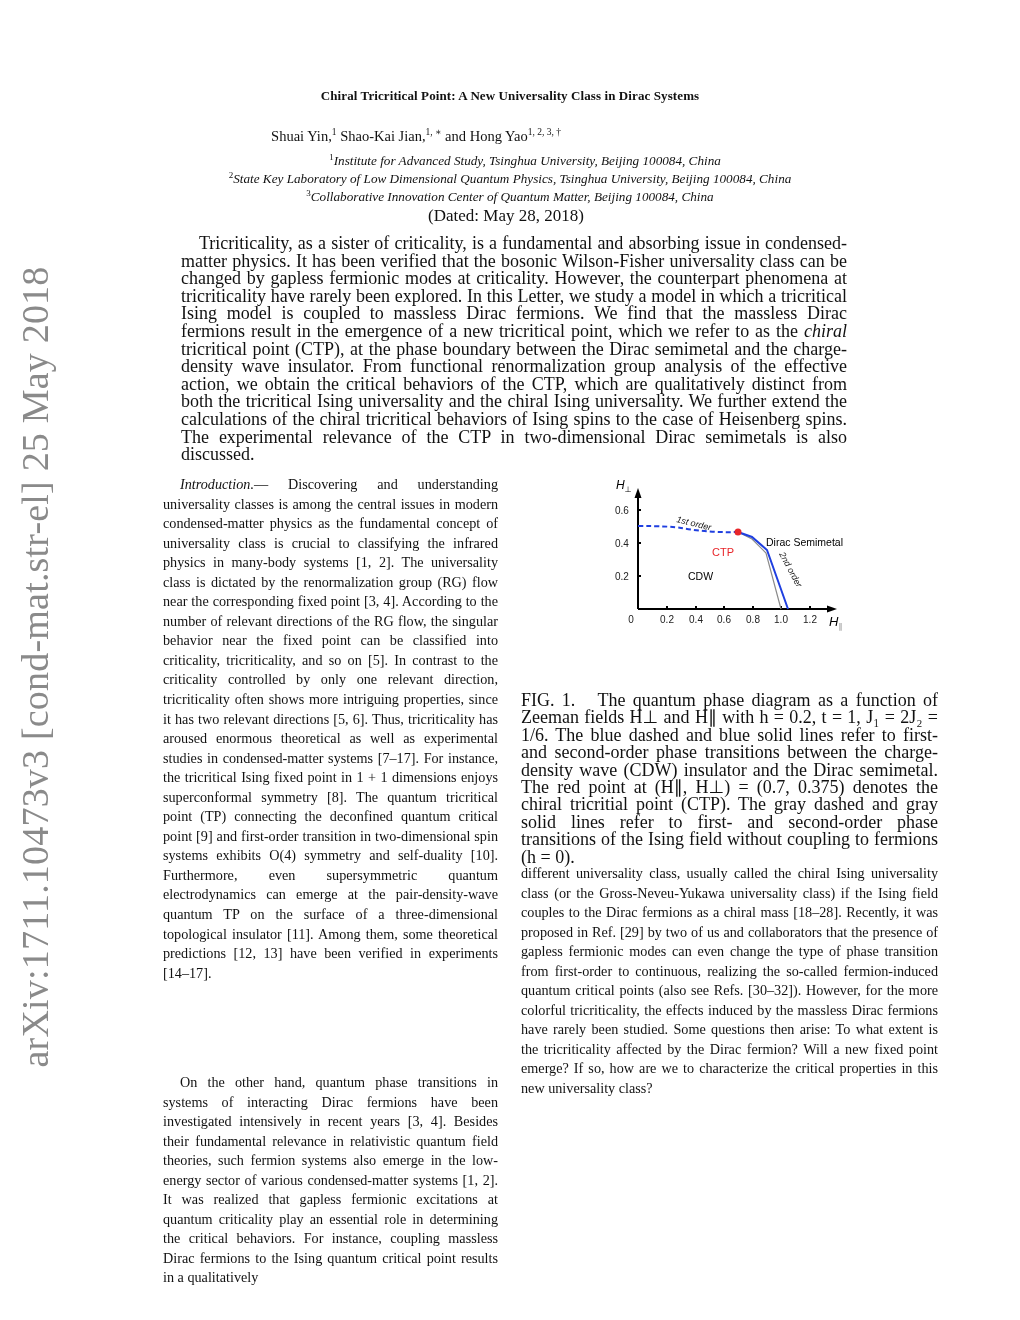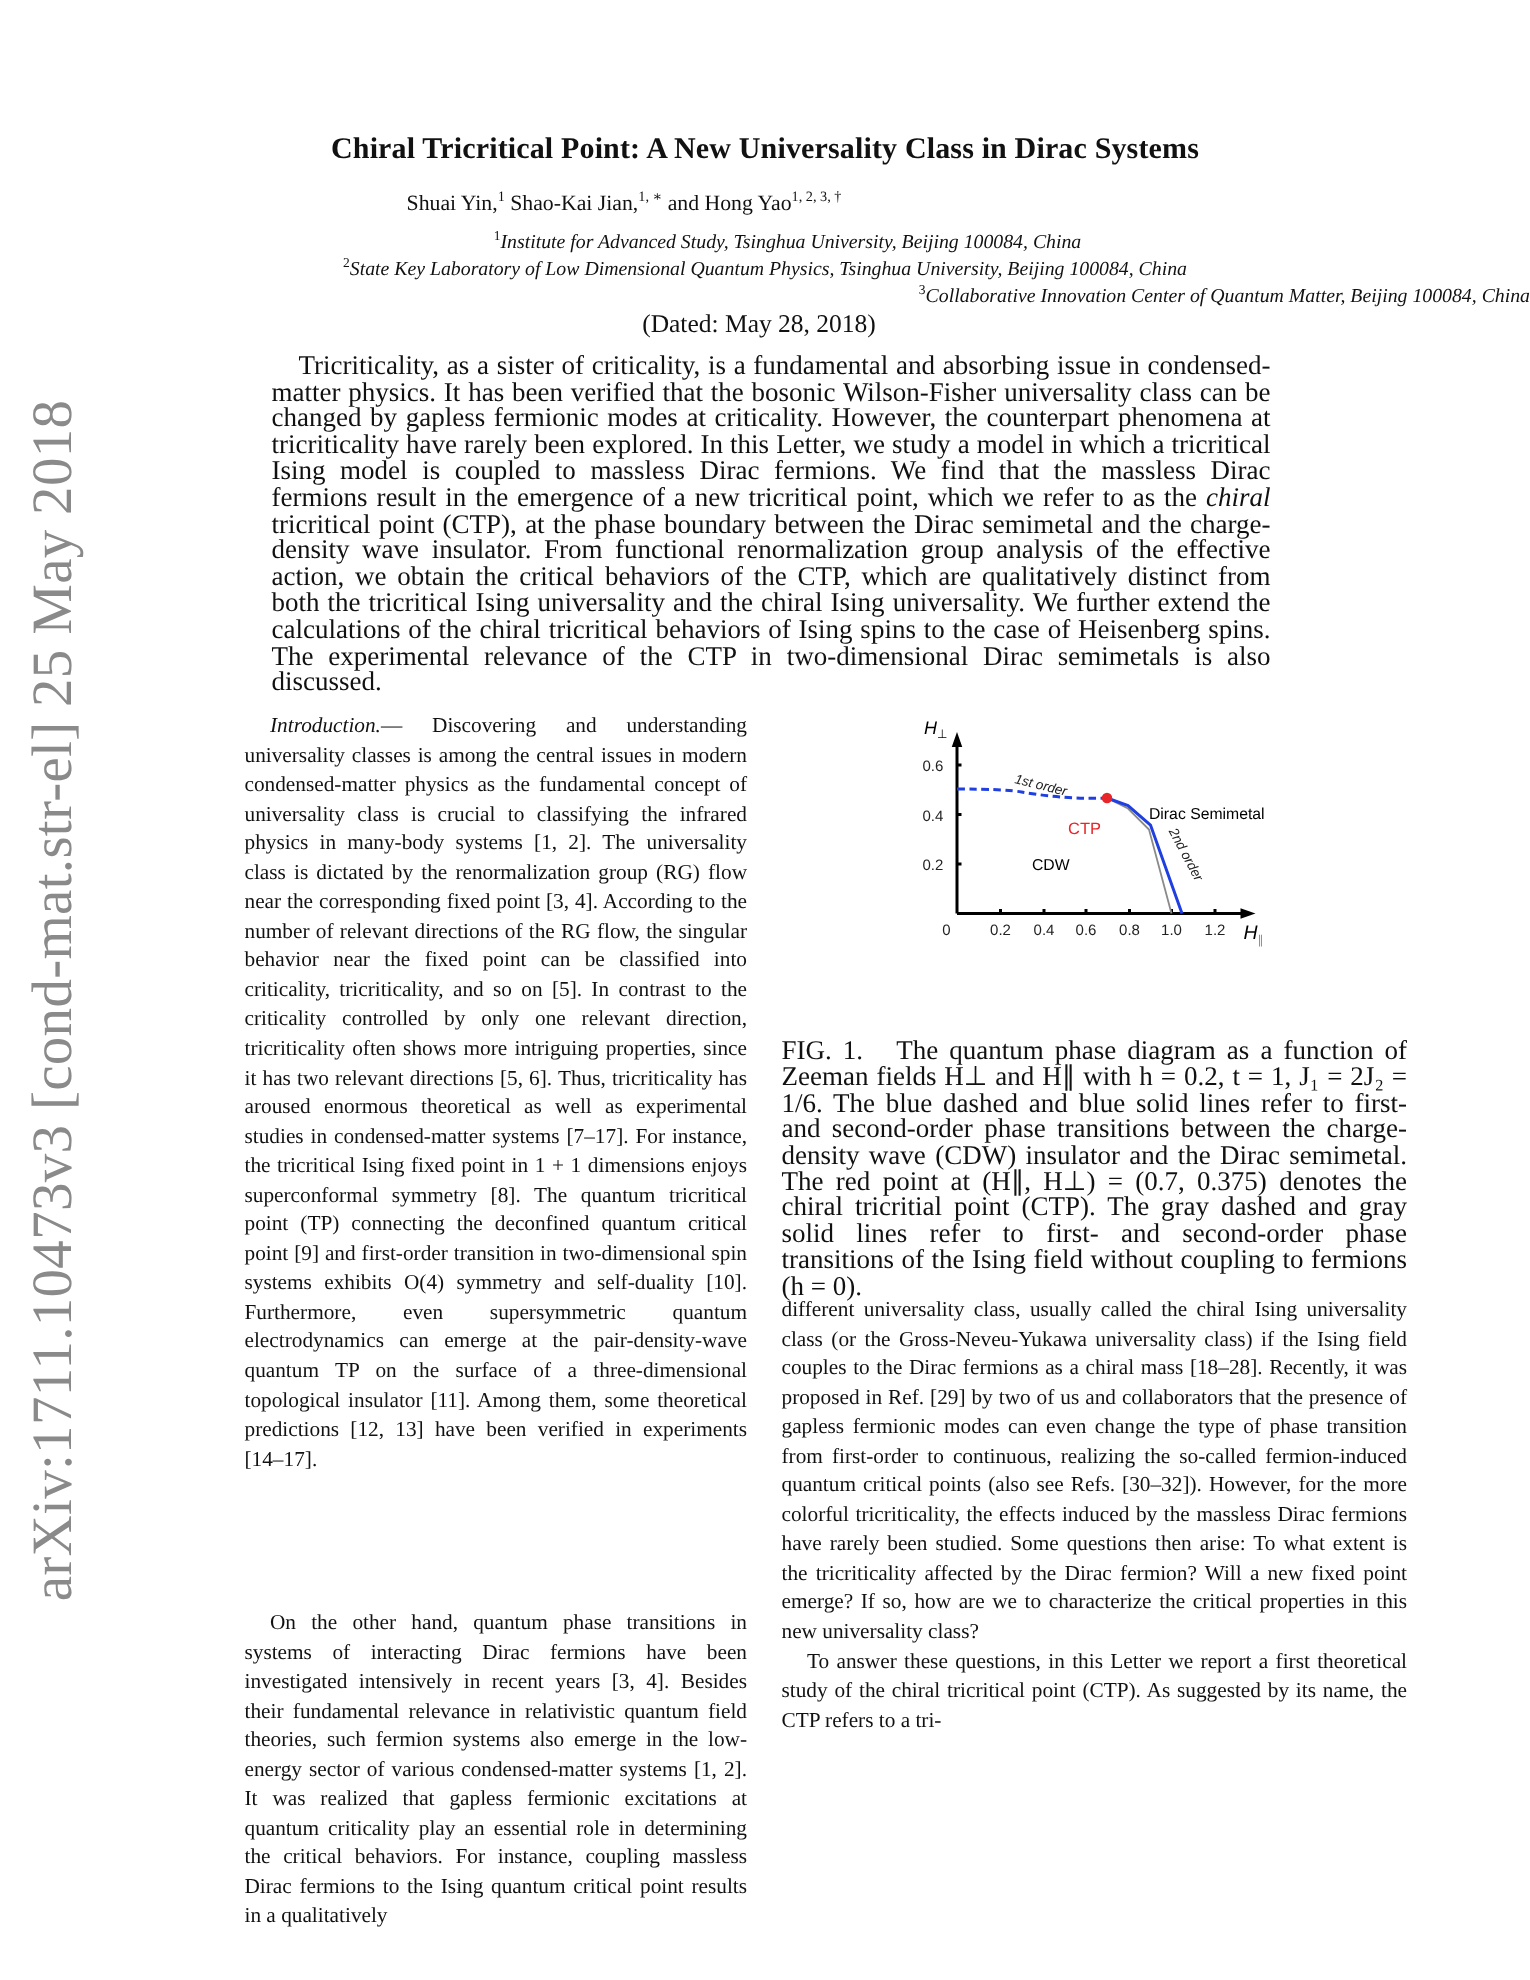--- a/index.html
+++ b/index.html
@@ -1,19 +1,19 @@
 <!DOCTYPE html>
 <html><head>
 <meta charset="utf-8">
 <style>
   html, body { margin:0; padding:0; background:#ffffff; }
   body { width:1020px; height:1320px; position:relative; overflow:hidden;
          font-family:"Liberation Serif","DejaVu Serif",serif; color:#111; }
   .abs { position:absolute; }
-  .title { left:0; width:1020px; top:88px; text-align:center; font-size:20px; font-weight:bold; letter-spacing:0.1px; }
+  .title { left:0; width:1020px; top:88px; text-align:center; font-size:13px; font-weight:bold; letter-spacing:0.1px; }
   .authors { left:0; width:832px; top:126px; text-align:center; font-size:14.5px; }
   .authors sup { font-size:9.5px; }
   .affil { left:0; width:1020px; text-align:center; font-size:13.2px; font-style:italic; }
   .affil sup { font-size:9px; font-style:normal; }
   .dated { left:0; width:1012px; top:206px; text-align:center; font-size:17px; }
   .abstract { left:181px; width:666px; top:235px; font-size:18px; line-height:17.6px; text-align:justify; text-indent:18px; }
   .col { font-size:14.2px; line-height:19.55px; text-align:justify; hyphens:manual; }
   .left-col { left:163px; width:335px; }
   .right-col { left:521px; width:417px; }
   .para { text-indent:17px; margin:0; }
@@ -40,21 +40,21 @@
   <span>Shao-Kai Jian,</span><sup>1, ∗</sup>
   <span>and Hong Yao</span><sup>1, 2, 3, †</sup>
 </div>
 
 <div class="abs affil" style="top:152px;margin-left:15px;">
   <sup>1</sup><span>Institute for Advanced Study, Tsinghua University, Beijing 100084, China</span>
 </div>
 <div class="abs affil" style="top:170px;">
   <sup>2</sup><span>State Key Laboratory of Low Dimensional Quantum Physics, Tsinghua University, Beijing 100084, China</span>
 </div>
-<div class="abs affil" style="top:188px;text-align:right;">
+<div class="abs affil" style="top:188px;">
   <sup>3</sup><span>Collaborative Innovation Center of Quantum Matter, Beijing 100084, China</span>
 </div>
 <div class="abs dated">(Dated: May 28, 2018)</div>
 
 <div class="abs abstract">
   <span>Tricriticality, as a sister of criticality, is a fundamental and absorbing issue in condensed-matter physics. It has been verified that the bosonic Wilson-Fisher universality class can be changed by gapless fermionic modes at criticality. However, the counterpart phenomena at tricriticality have rarely been explored. In this Letter, we study a model in which a tricritical Ising model is coupled to massless Dirac fermions. We find that the massless Dirac fermions result in the emergence of a new tricritical point, which we refer to as the </span><em>chiral</em><span> tricritical point (CTP), at the phase boundary between the Dirac semimetal and the charge-density wave insulator. From functional renormalization group analysis of the effective action, we obtain the critical behaviors of the CTP, which are qualitatively distinct from both the tricritical Ising universality and the chiral Ising universality. We further extend the calculations of the chiral tricritical behaviors of Ising spins to the case of Heisenberg spins. The experimental relevance of the CTP in two-dimensional Dirac semimetals is also discussed.</span>
 </div>
 
 <div class="abs col left-col" style="top:475px;">
   <p class="para"><em>Introduction.</em><span>— </span><span>Discovering and understanding universality classes is among the central issues in modern condensed-matter physics as the fundamental concept of universality class is crucial to classifying the infrared physics in many-body systems [1, 2]. The universality class is dictated by the renormalization group (RG) flow near the corresponding fixed point [3, 4]. According to the number of relevant directions of the RG flow, the singular behavior near the fixed point can be classified into criticality, tricriticality, and so on [5]. In contrast to the criticality controlled by only one relevant direction, tricriticality often shows more intriguing properties, since it has two relevant directions [5, 6]. Thus, tricriticality has aroused enormous theoretical as well as experimental studies in condensed-matter systems [7–17]. For instance, the tricritical Ising fixed point in 1 + 1 dimensions enjoys superconformal symmetry [8]. The quantum tricritical point (TP) connecting the deconfined quantum critical point [9] and first-order transition in two-dimensional spin systems exhibits O(4) symmetry and self-duality [10]. Furthermore, even supersymmetric quantum electrodynamics can emerge at the pair-density-wave quantum TP on the surface of a three-dimensional topological insulator [11]. Among them, some theoretical predictions [12, 13] have been verified in experiments [14–17].</span></p>
@@ -115,14 +115,13 @@
     <text x="688" y="580" font-size="10.5" fill="#000">CDW</text>
   </svg>
 </div>
 
 <div class="abs caption">
   <span>FIG. 1.</span>&nbsp;&nbsp;&nbsp;<span>The quantum phase diagram as a function of Zeeman fields H⊥ and H∥ with h = 0.2, t = 1, J₁ = 2J₂ = 1/6. The blue dashed and blue solid lines refer to first- and second-order phase transitions between the charge-density wave (CDW) insulator and the Dirac semimetal. The red point at (H∥, H⊥) = (0.7, 0.375) denotes the chiral tricritial point (CTP). The gray dashed and gray solid lines refer to first- and second-order phase transitions of the Ising field without coupling to fermions (h = 0).</span>
 </div>
 
 <div class="abs col right-col" style="top:850px;margin-top:14px;">
   <p class="para" style="text-indent:0;">different universality class, usually called the chiral Ising universality class (or the Gross-Neveu-Yukawa universality class) if the Ising field couples to the Dirac fermions as a chiral mass [18–28]. Recently, it was proposed in Ref. [29] by two of us and collaborators that the presence of gapless fermionic modes can even change the type of phase transition from first-order to continuous, realizing the so-called fermion-induced quantum critical points (also see Refs. [30–32]). However, for the more colorful tricriticality, the effects induced by the massless Dirac fermions have rarely been studied. Some questions then arise: To what extent is the tricriticality affected by the Dirac fermion? Will a new fixed point emerge? If so, how are we to characterize the critical properties in this new universality class?</p>
-  <p class="para">To answer these questions, in this Letter we report a first theoretical study of the chiral tricritical point (CTP). As suggested by its name, the CTP refers to a tri-</p>
 </div>
 
 </body></html>

